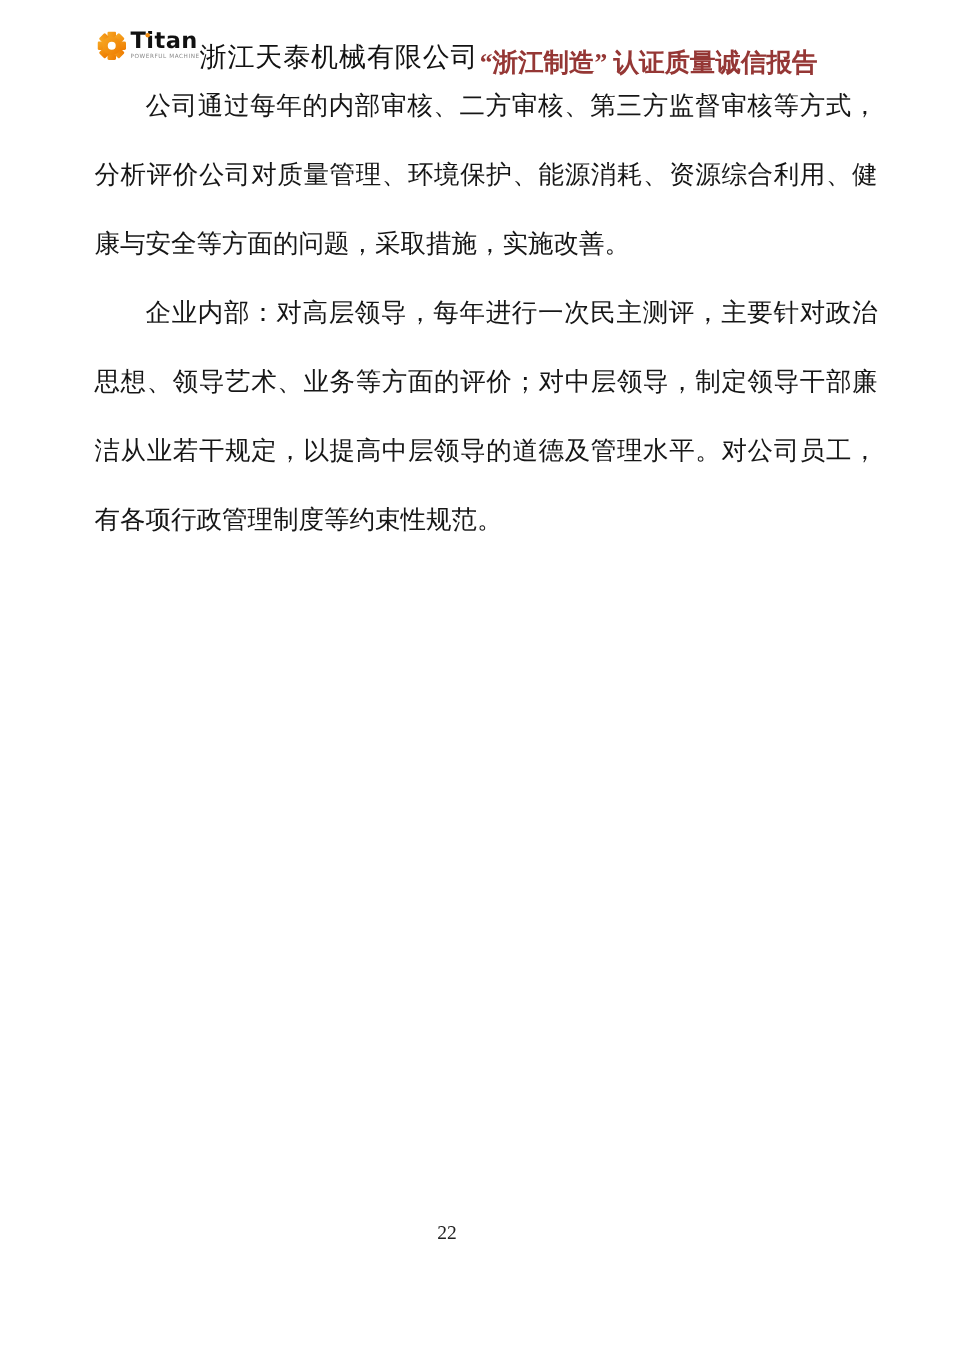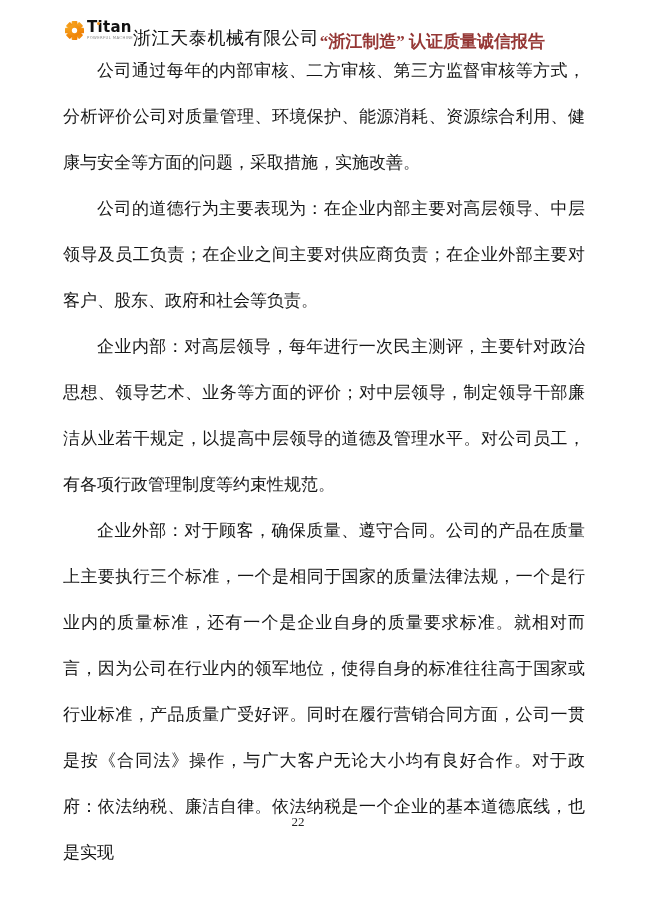--- a/index.html
+++ b/index.html
@@ -147,22 +147,20 @@
         <div class="brand">Titan</div>
         <div class="tagline">POWERFUL MACHINE</div>
       </div>
     </div>
     <div class="company-name">浙江天泰机械有限公司</div>
     <div class="report-title">“浙江制造” 认证质量诚信报告</div>
   </div>
 
   <div class="content">
     <p>公司通过每年的内部审核、二方审核、第三方监督审核等方式，分析评价公司对质量管理、环境保护、能源消耗、资源综合利用、健康与安全等方面的问题，采取措施，实施改善。</p>
-    <p>公司的道德行为主要表现为：在企业内部主要对高层领导、中层领导及员工负责；在企业之间主要对供应商负责；在企业外部主要对客户、股东、政府和社会等负责。</p>
     <p>企业内部：对高层领导，每年进行一次民主测评，主要针对政治思想、领导艺术、业务等方面的评价；对中层领导，制定领导干部廉洁从业若干规定，以提高中层领导的道德及管理水平。对公司员工，有各项行政管理制度等约束性规范。</p>
-    <p>企业外部：对于顾客，确保质量、遵守合同。公司的产品在质量上主要执行三个标准，一个是相同于国家的质量法律法规，一个是行业内的质量标准，还有一个是企业自身的质量要求标准。就相对而言，因为公司在行业内的领军地位，使得自身的标准往往高于国家或行业标准，产品质量广受好评。同时在履行营销合同方面，公司一贯是按《合同法》操作，与广大客户无论大小均有良好合作。对于政府：依法纳税、廉洁自律。依法纳税是一个企业的基本道德底线，也是实现</p>
   </div>
 
   <div class="footer">
     <span>22</span>
   </div>
 
 </div>
 
 </body></html>

